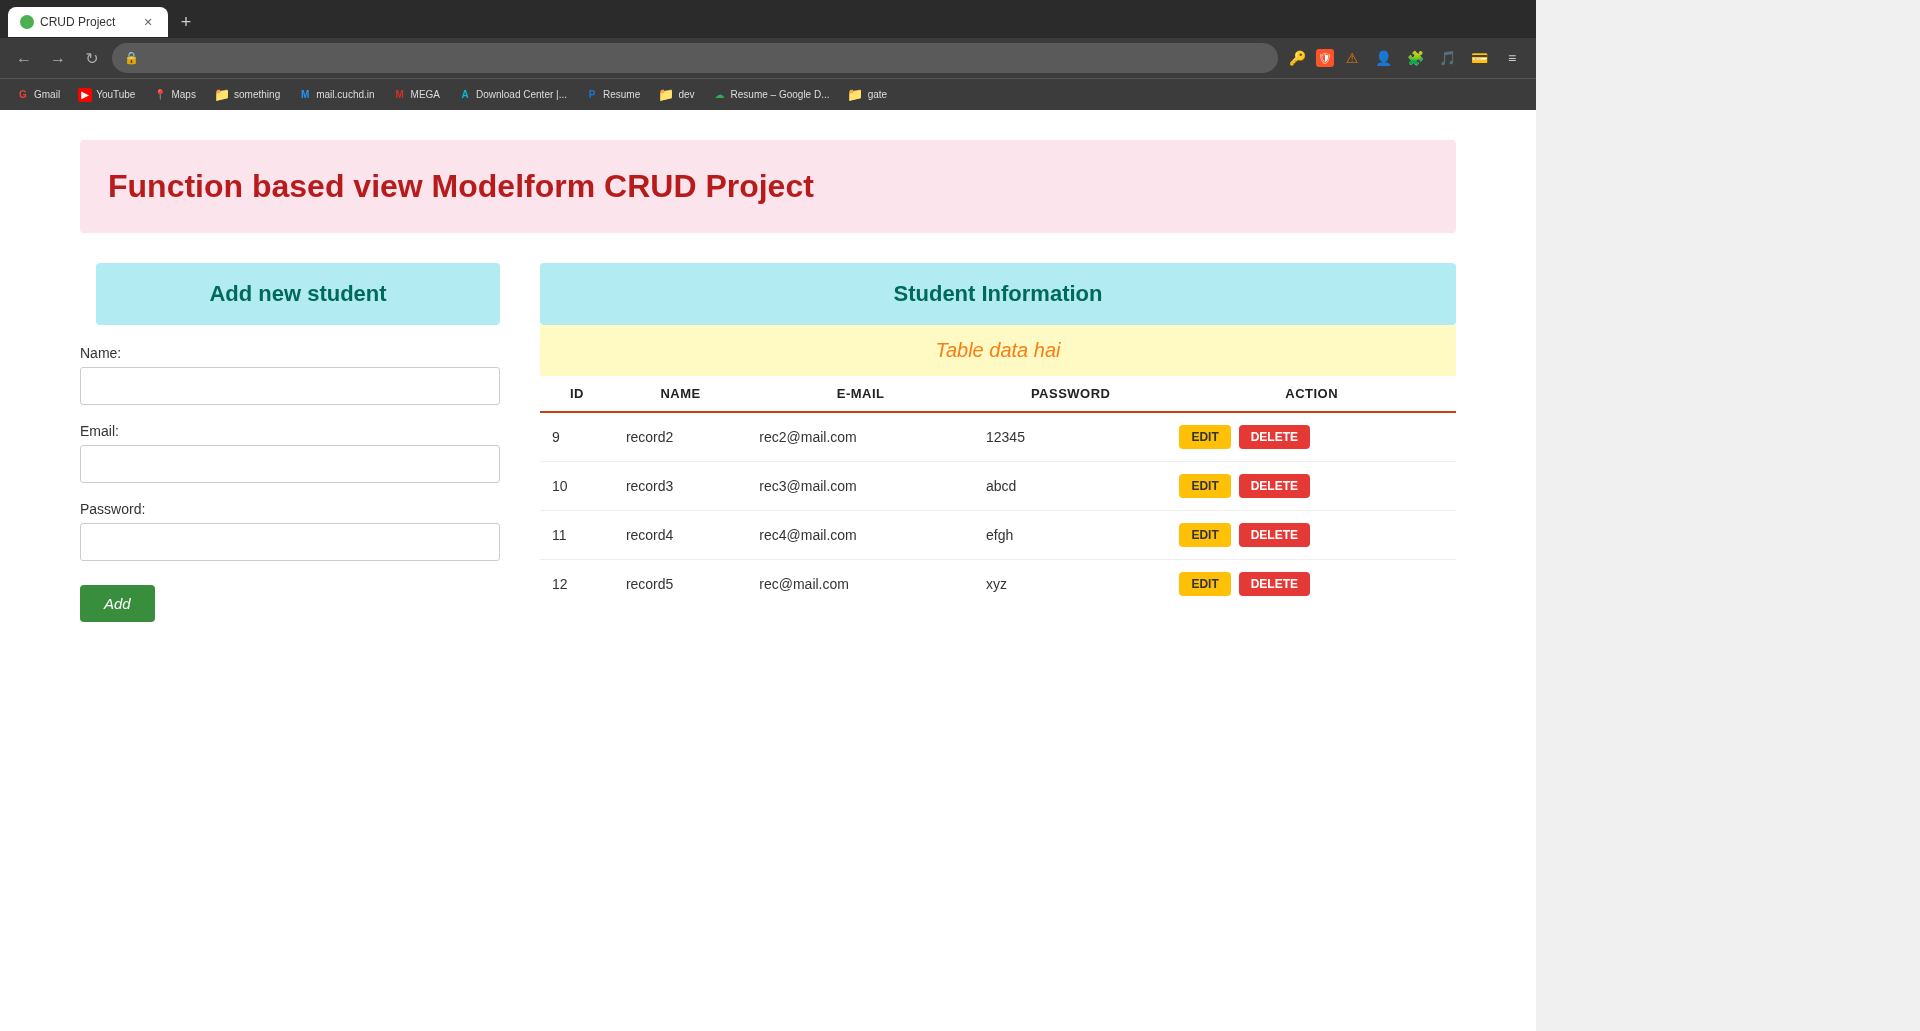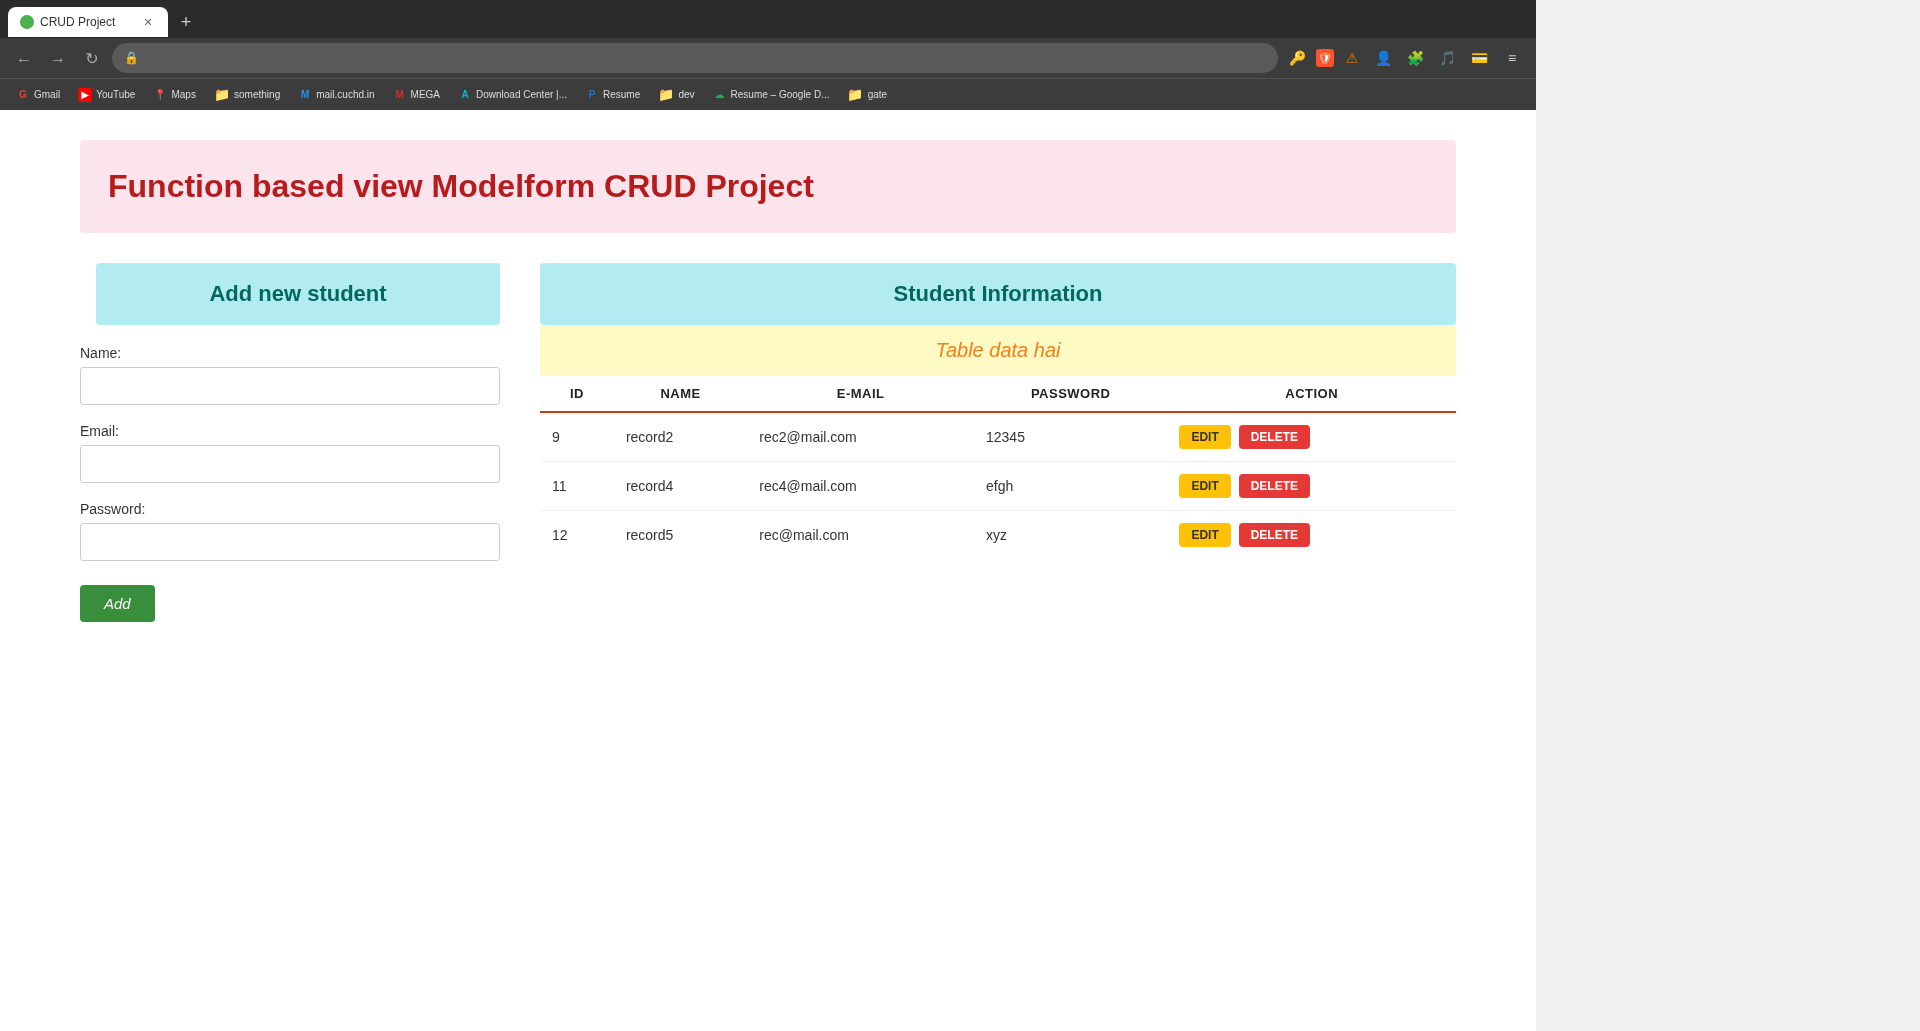--- a/index.html
+++ b/index.html
@@ -416,20 +416,30 @@
               <th>PASSWORD</th>
               <th>ACTION</th>
             </tr>
           </thead>
           <tbody id="table-body">
           <tr>
       <td>9</td>
       <td>record2</td>
       <td>rec2@mail.com</td>
       <td>12345</td>
+      <td>
+        <button class="edit-btn">EDIT</button>
+        <button class="delete-btn">DELETE</button>
+      </td>
+    </tr>
+              <tr>
+      <td>10</td>
+      <td>record3</td>
+      <td>rec3@mail.com</td>
+      <td>abcd</td>
       <td>
         <button class="edit-btn">EDIT</button>
         <button class="delete-btn">DELETE</button>
       </td>
     </tr>
               <tr>
       <td>11</td>
       <td>record4</td>
       <td>rec4@mail.com</td>
       <td>efgh</td>

